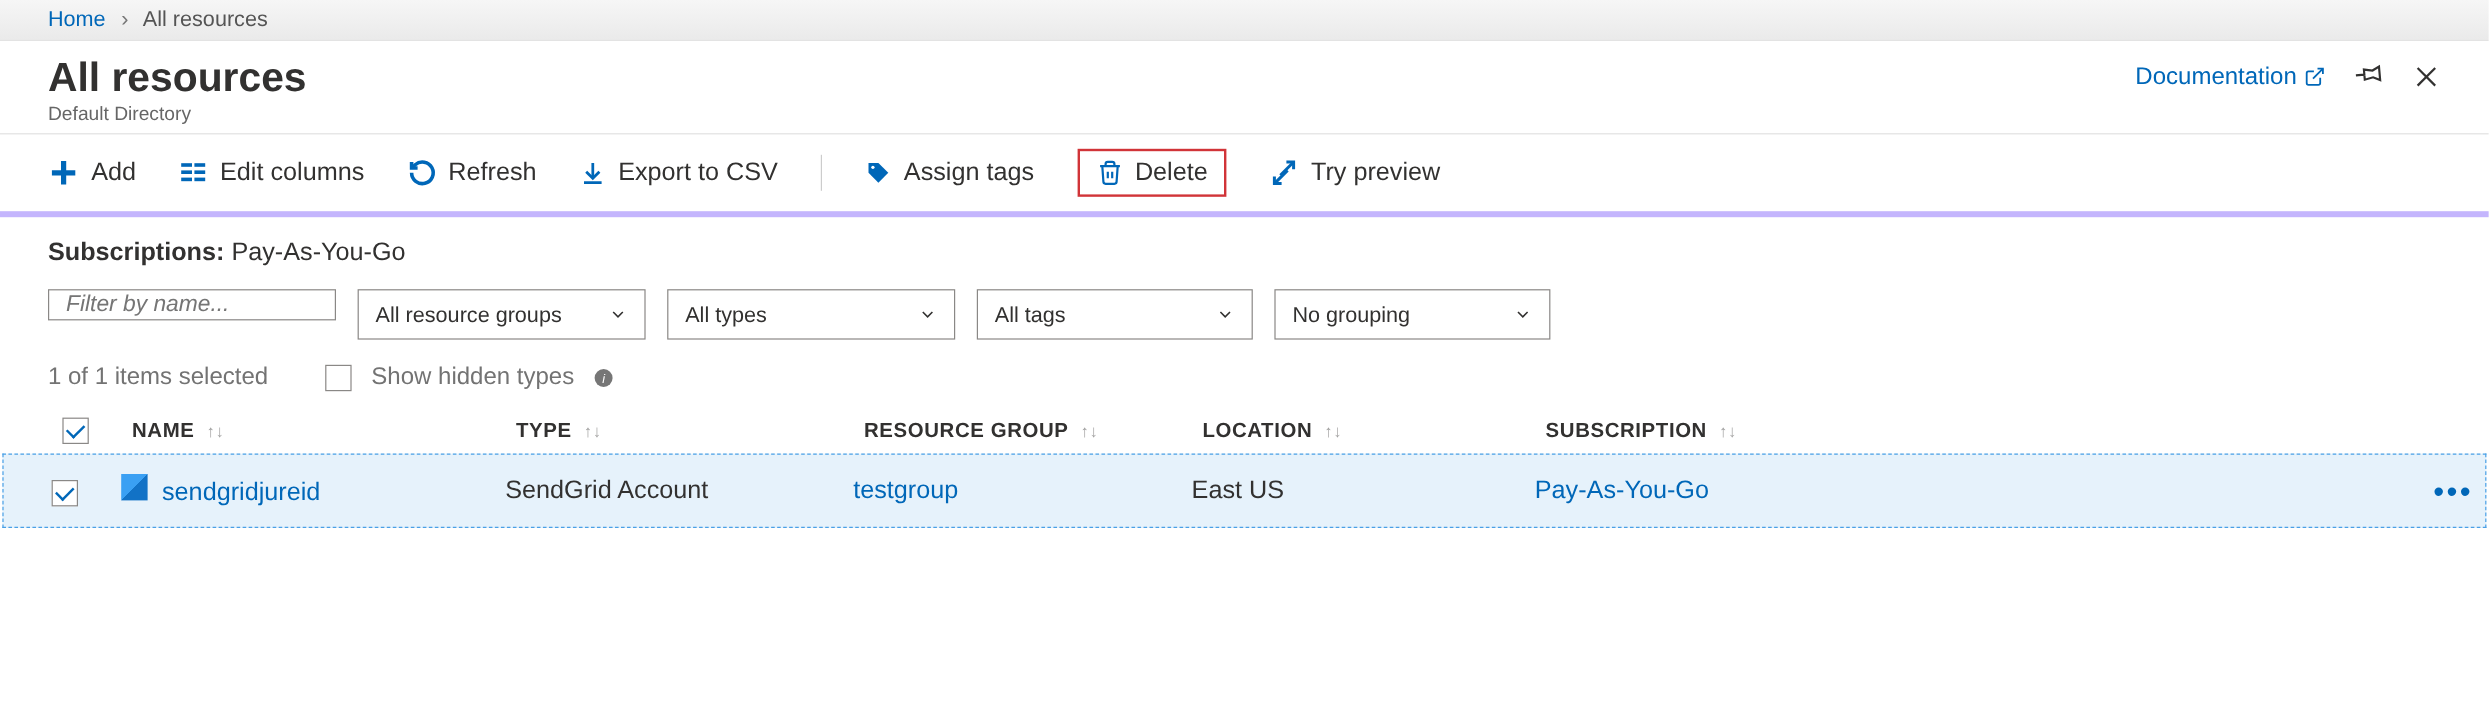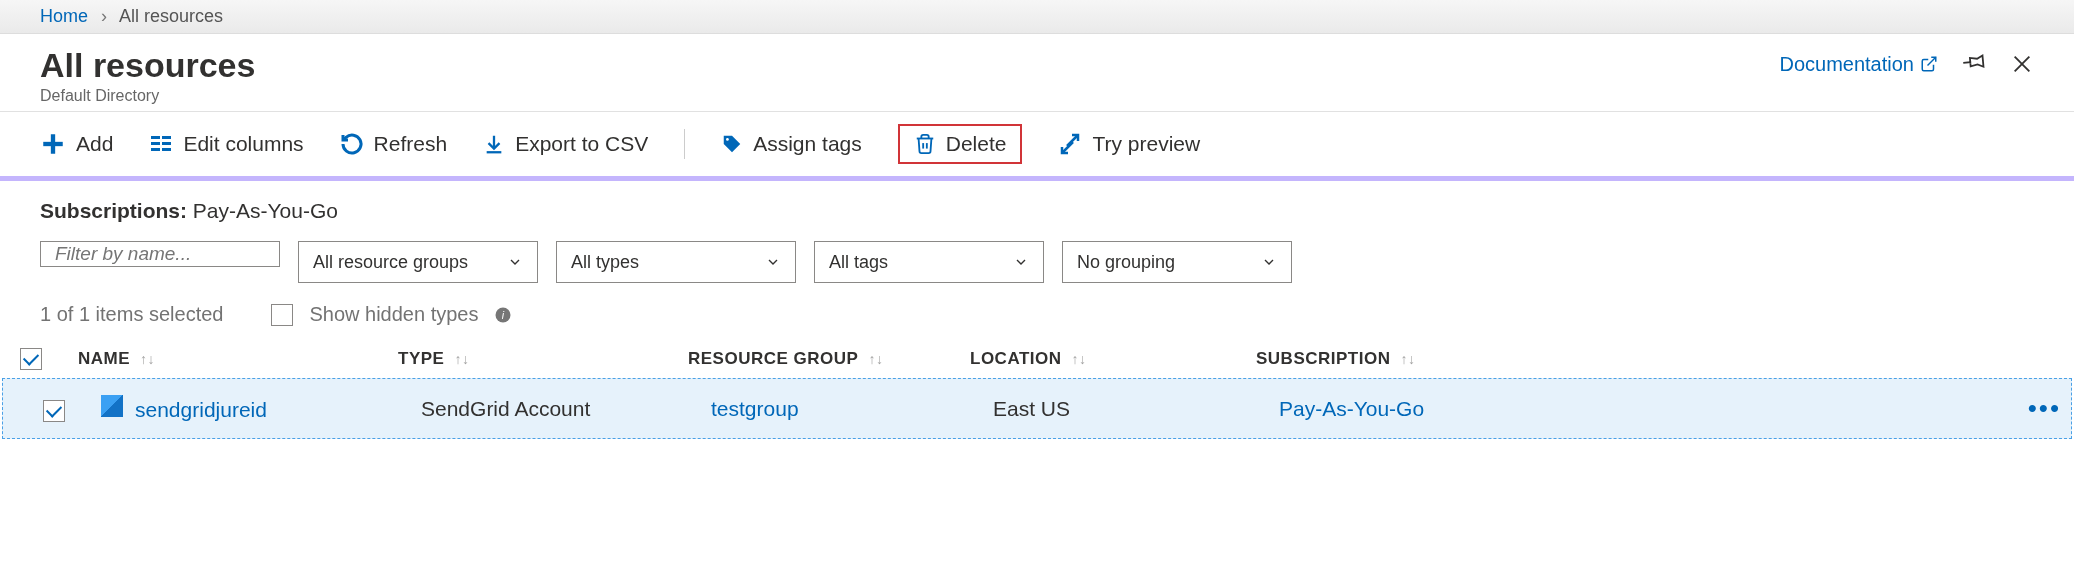--- a/index.html
+++ b/index.html
@@ -20,21 +20,21 @@
 .delete-wrap{border:2px solid #d13438;padding:6px 14px}
 .filters{padding:18px 40px 0 40px}
 .subsline{font-size:21px;margin-bottom:18px}
 .subsline b{font-weight:600}
 .frow{display:flex;gap:18px;margin-bottom:20px}
 .finput{border:1px solid #8a8886;height:26px;padding:0 14px;font-size:19px;color:#333;font-style:italic;width:240px}
 .fsel{border:1px solid #8a8886;height:42px;padding:0 14px;font-size:18px;display:flex;align-items:center;justify-content:space-between;cursor:pointer;min-width:230px}
 .statusline{display:flex;align-items:center;gap:16px;font-size:20px;color:#737373;margin-bottom:14px}
 .cb{width:22px;height:22px;border:1px solid #8a8886;display:inline-flex;align-items:center;justify-content:center;background:#fff}
 .cb.checked::after{content:"";width:12px;height:7px;border-left:2.5px solid #0067b8;border-bottom:2.5px solid #0067b8;transform:rotate(-45deg);margin-top:-3px}
-.thead{display:flex;align-items:center;padding:8px 20px;font-size:17px;font-weight:600;letter-spacing:.5px;color:#323130}
+.thead{display:flex;align-items:center;padding:8px 52px;font-size:17px;font-weight:600;letter-spacing:.5px;color:#323130}
 .thead .col{display:flex;align-items:center;gap:10px}
 .sort{opacity:.45;font-size:14px}
 .col-chk{width:58px}
 .col-name{width:320px}
 .col-type{width:290px}
 .col-rg{width:282px}
 .col-loc{width:286px}
 .col-sub{flex:1}
 .row{display:flex;align-items:center;padding:16px 40px;font-size:21px;background:#e6f2fb;border:1.5px dashed #4aa0e6;margin:0 2px;position:relative}
 .row .link{color:#0067b8}

